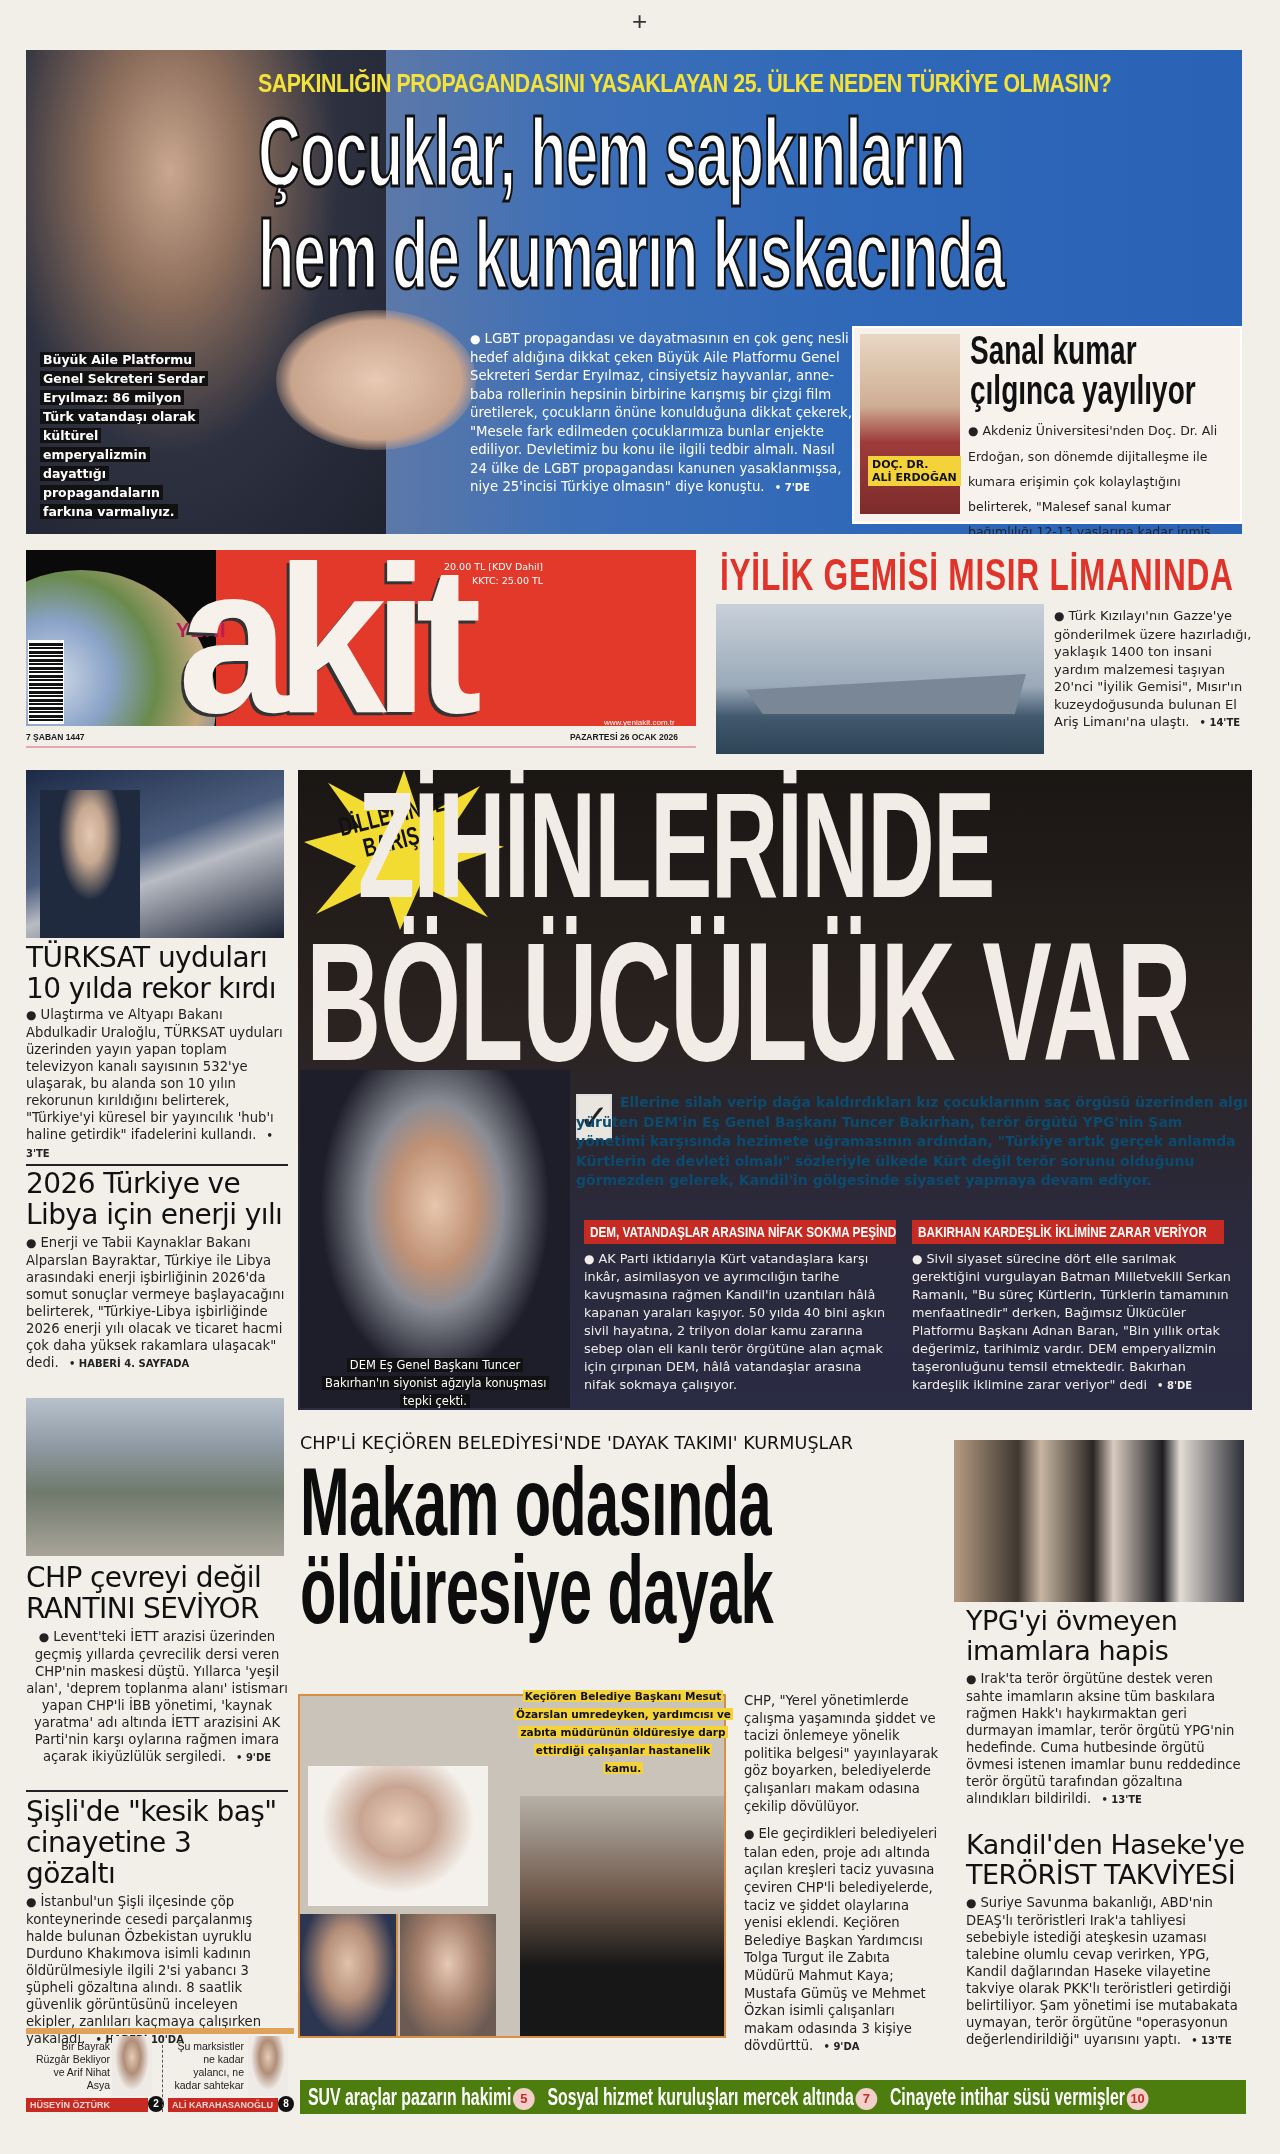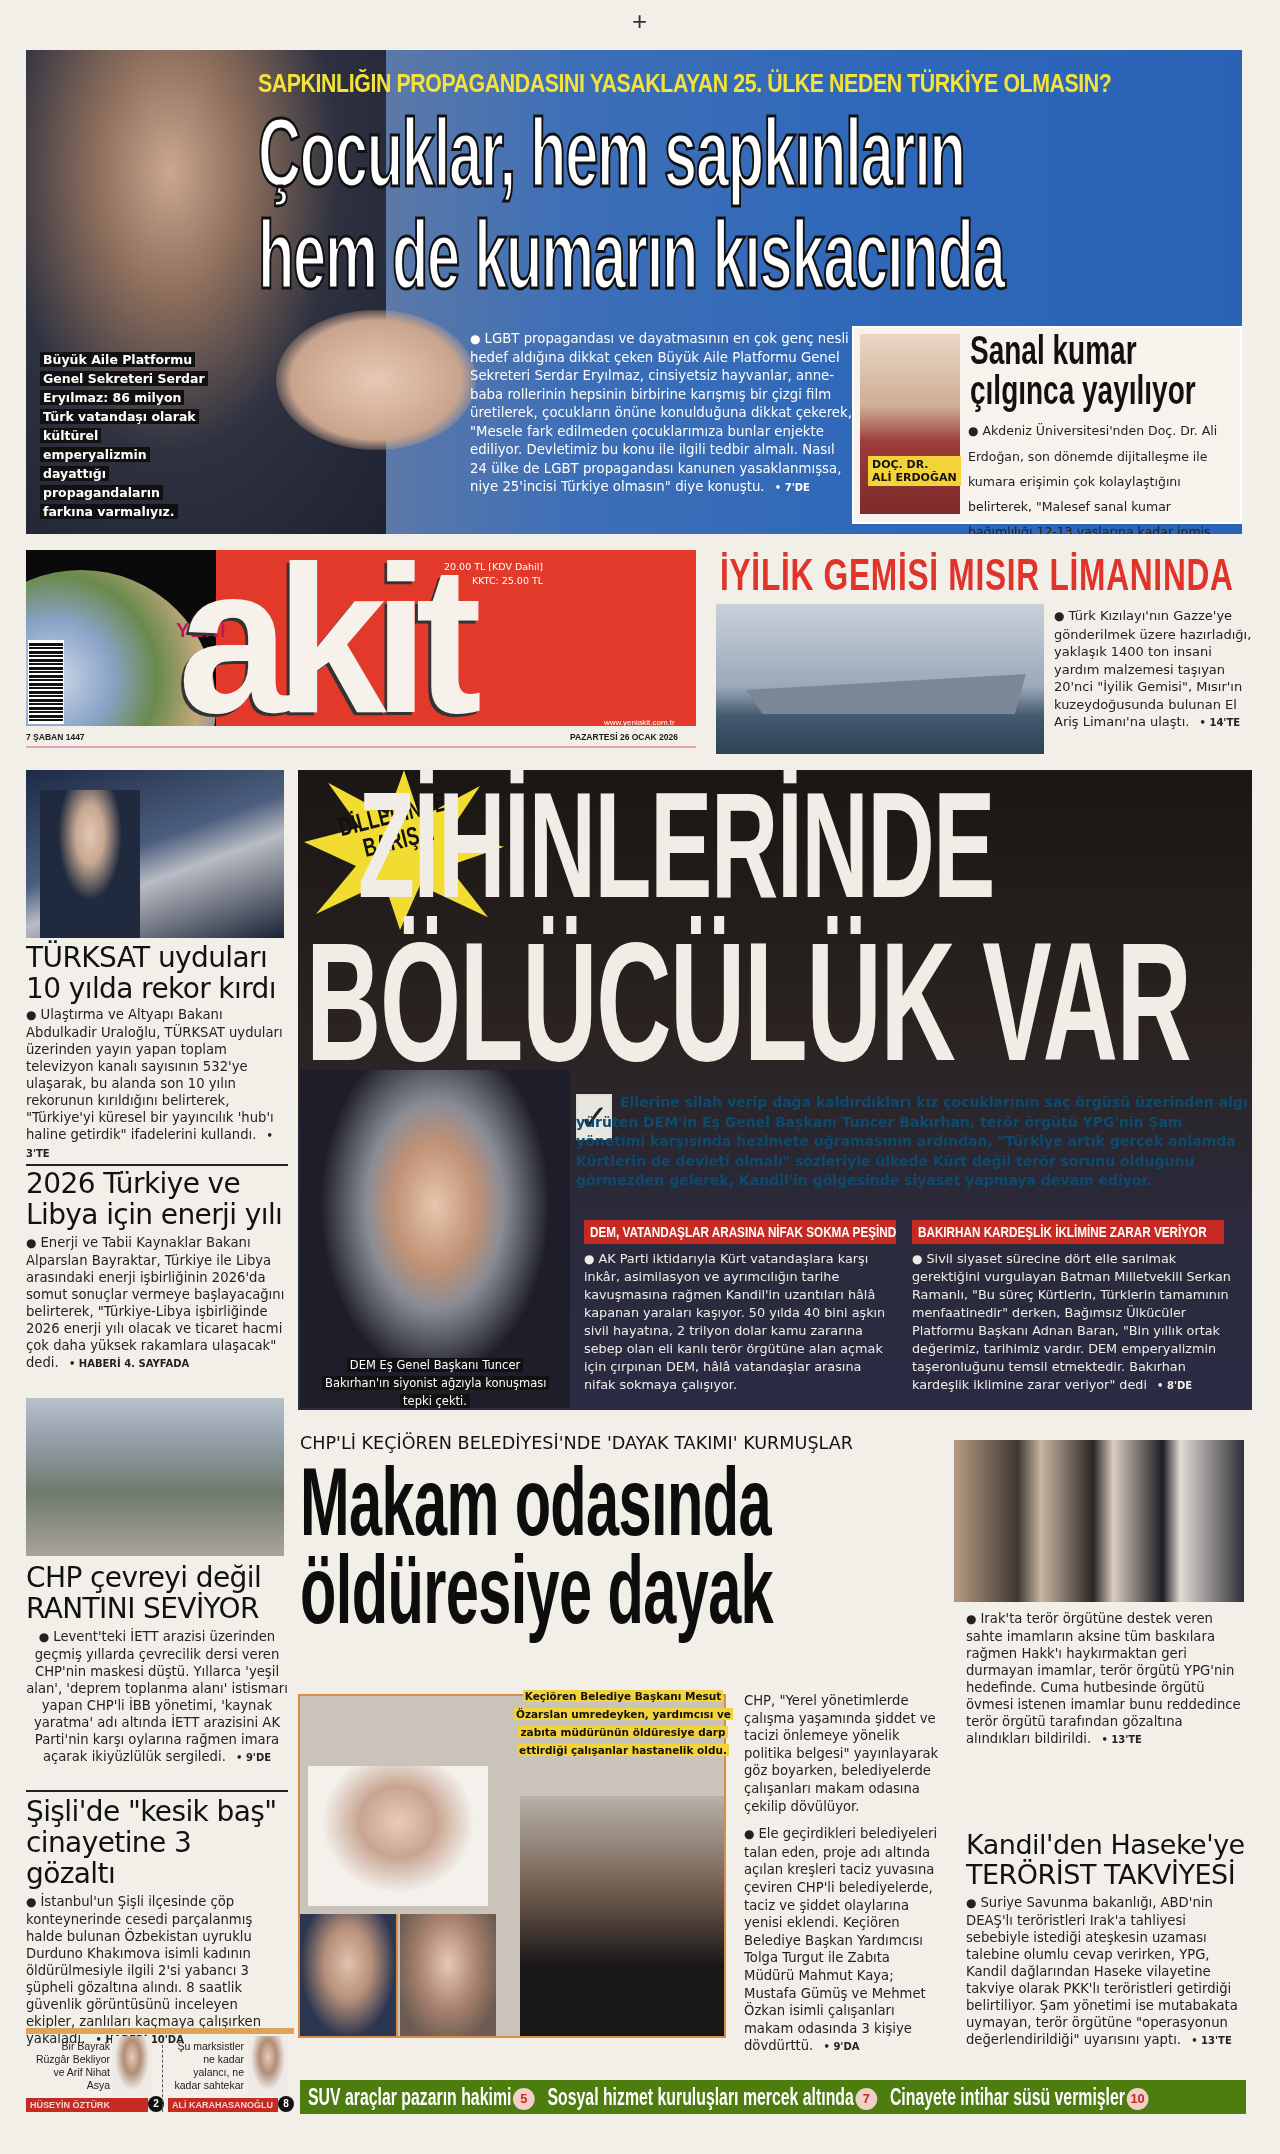--- a/index.html
+++ b/index.html
@@ -227,29 +227,33 @@
 <div class="abs cond keci-head">
   <div>Makam odasında</div>
   <div>öldüresiye dayak</div>
 </div>
 <div class="abs keci-photo">
   <div class="p1"></div>
   <div class="p2"></div>
   <div class="p3"></div>
   <div class="p4"></div>
 </div>
-<div class="abs keci-cap"><span>Keçiören Belediye Başkanı Mesut Özarslan umredeyken, yardımcısı ve zabıta müdürünün öldüresiye darp ettirdiği çalışanlar hastanelik oldu.</span></div>
+<div class="abs keci-cap"><span>Keçiören Belediye Başkanı Mesut Özarslan umredeyken, yardımcısı ve zabıta müdürünün öldüresiye darp ettirdiği çalışanlar hastanelik kamu.</span></div>
 <div class="abs body-txt keci-body">
   <div>CHP, "Yerel yönetimlerde çalışma yaşamında şiddet ve tacizi önlemeye yönelik politika belgesi" yayınlayarak göz boyarken, belediyelerde çalışanları makam odasına çekilip dövülüyor.</div>
   <div style="margin-top:10px;"><span class="bullet"></span><span>Ele geçirdikleri belediyeleri talan eden, proje adı altında açılan kreşleri taciz yuvasına çeviren CHP'li belediyelerde, taciz ve şiddet olaylarına yenisi eklendi. Keçiören Belediye Başkan Yardımcısı Tolga Turgut ile Zabıta Müdürü Mahmut Kaya; Mustafa Gümüş ve Mehmet Özkan isimli çalışanları makam odasında 3 kişiye dövdürttü.</span>
     <span class="ref">• <span>9'DA</span></span></div>
 </div>
 
 <div class="abs imam-photo"></div>
 <div class="abs" style="left:966px; top:1606px; width:280px;">
+  <div class="h-right">
+    <div>YPG'yi övmeyen</div>
+    <div>imamlara hapis</div>
+  </div>
   <div class="body-txt" style="margin-top:4px;">
     <span class="bullet"></span><span>Irak'ta terör örgütüne destek veren sahte imamların aksine tüm baskılara rağmen Hakk'ı haykırmaktan geri durmayan imamlar, terör örgütü YPG'nin hedefinde. Cuma hutbesinde örgütü övmesi istenen imamlar bunu reddedince terör örgütü tarafından gözaltına alındıkları bildirildi.</span>
     <span class="ref">• <span>13'TE</span></span>
   </div>
 </div>
 <div class="abs" style="left:966px; top:1830px; width:280px;">
   <div class="h-right">
     <div>Kandil'den Haseke'ye</div>
     <div>TERÖRİST TAKVİYESİ</div>
   </div>

